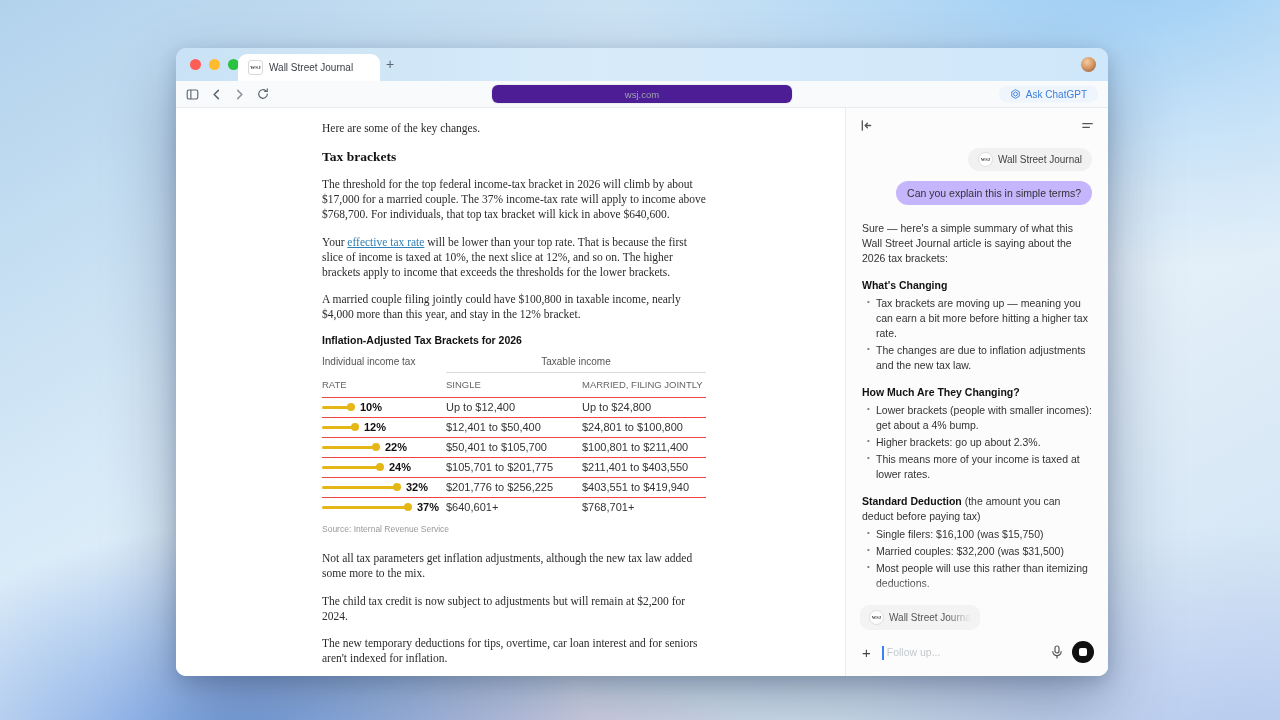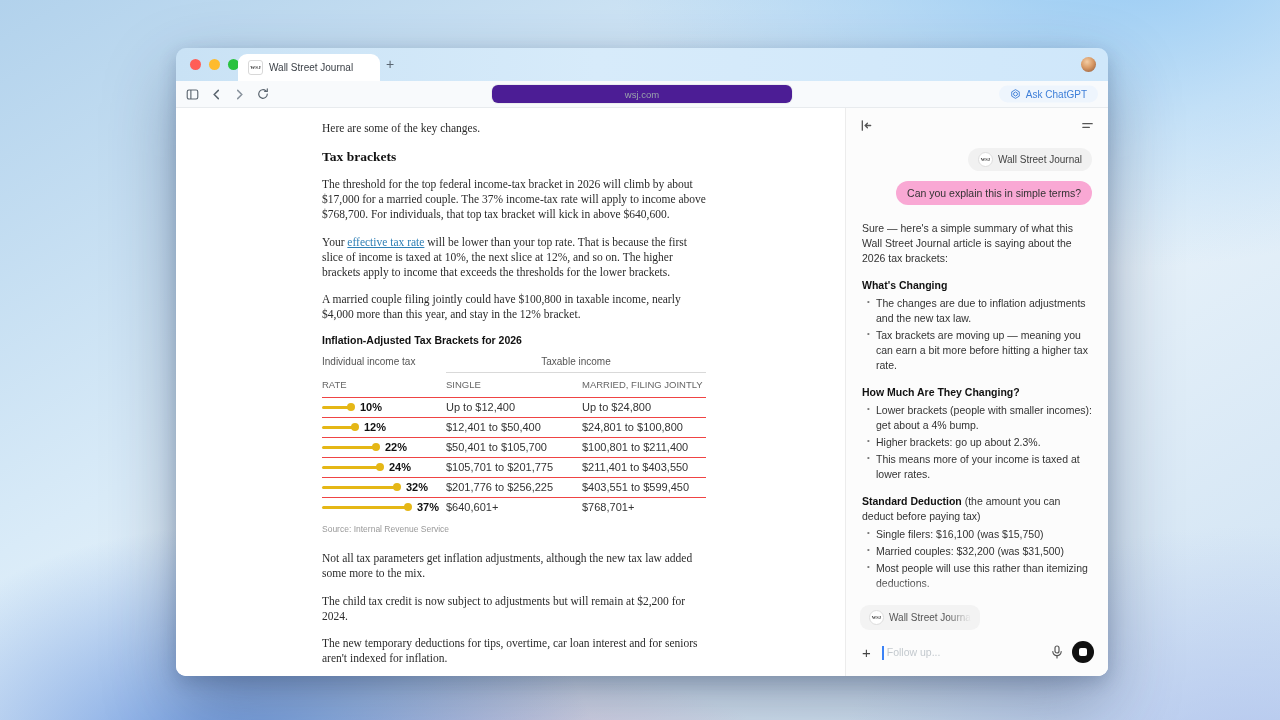--- a/index.html
+++ b/index.html
@@ -64,21 +64,21 @@
   .source{font-size:8.5px;color:#999;margin:7px 0 16px;font-family:"Liberation Sans",sans-serif;}
   
   .sidebar{flex:1;background:#fcfcfc;border-left:1px solid #ececec;display:flex;flex-direction:column;min-height:0;}
   .side-head{height:34px;flex:0 0 34px;display:flex;align-items:center;justify-content:space-between;padding:0 14px;color:#555;}
   .chat{flex:1;min-height:0;overflow:hidden;padding:0 16px;position:relative;}
   .chip-row{display:flex;justify-content:flex-end;margin:6px 0 10px;}
   .chip{display:inline-flex;align-items:center;gap:5px;background:#f1f1f1;border-radius:14px;padding:4px 10px;font-size:10px;color:#444;}
   .wsj-badge{width:13px;height:13px;border-radius:50%;border:1px solid #ddd;background:#fff;
     display:flex;align-items:center;justify-content:center;font-family:"Liberation Serif",serif;
     font-size:4.5px;font-weight:bold;color:#333;flex:0 0 auto;}
-  .bubble{margin-left:auto;background:#f9a8d4;border-radius:14px;padding:6px 11px;font-size:10.5px;color:#333;
+  .bubble{margin-left:auto;background:#c4b5fd;border-radius:14px;padding:6px 11px;font-size:10.5px;color:#333;
     width:fit-content;max-width:220px;margin-bottom:16px;}
   .assistant{font-size:10.5px;color:#333;line-height:1.43;}
   .sec{margin-top:12px;}
   .sec-head{font-weight:bold;color:#111;}
   .assistant ul{margin:3px 0 0;padding:0 0 0 14px;list-style:none;}
   .assistant li{position:relative;margin-bottom:2px;}
   .assistant li::before{content:"\2022";position:absolute;left:-9px;top:0;color:#777;font-size:8px;}
   .fade{position:absolute;left:0;right:0;bottom:0;height:24px;background:linear-gradient(rgba(252,252,252,0),#fcfcfc);pointer-events:none;}
   
   .composer{flex:0 0 auto;padding:2px 14px 13px;background:#fcfcfc;}
@@ -211,21 +211,21 @@
     <div class="cell-single">$105,701 to $201,775</div>
     <div class="cell-married">$211,401 to $403,550</div>
   </div>
 
   <div class="tbl-row">
     <div class="rate-cell">
       <span class="bar" style="width: 76px;"></span>
       <span class="rate-label">32%</span>
     </div>
     <div class="cell-single">$201,776 to $256,225</div>
-    <div class="cell-married">$403,551 to $599,450</div>
+    <div class="cell-married">$403,551 to $419,940</div>
   </div>
 
 
   <div class="tbl-row">
     <div class="rate-cell">
       <span class="bar" style="width: 87px;"></span>
       <span class="rate-label">37%</span>
     </div>
     <div class="cell-single">$640,601+</div>
     <div class="cell-married">$768,701+</div>
@@ -265,22 +265,22 @@
           </div>
         </div>
         <div class="bubble">Can you explain this in simple terms?</div>
 
         <div class="assistant">
           <div>Sure — here's a simple summary of what this Wall Street Journal article is saying about the 2026 tax brackets:</div>
           <div>
   <div class="sec">
     <span class="sec-head">What's Changing</span><span></span>
     <ul>
+                  <li>Tax brackets are moving up — meaning you can earn a bit more before hitting a higher tax rate.</li>
                   <li>The changes are due to inflation adjustments and the new tax law.</li>
-                  <li>Tax brackets are moving up — meaning you can earn a bit more before hitting a higher tax rate.</li>
                 </ul>
   </div>
 
   <div class="sec">
     <span class="sec-head">How Much Are They Changing?</span><span></span>
     <ul>
                   <li>Lower brackets (people with smaller incomes): get about a 4% bump.</li>
                   <li>Higher brackets: go up about 2.3%.</li>
                   <li>This means more of your income is taxed at lower rates.</li>
                 </ul>

